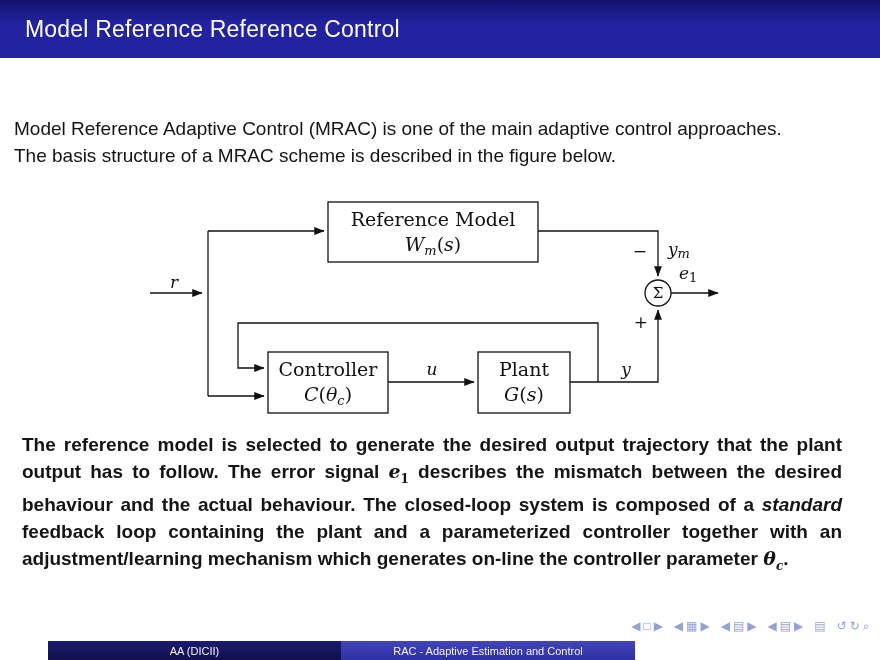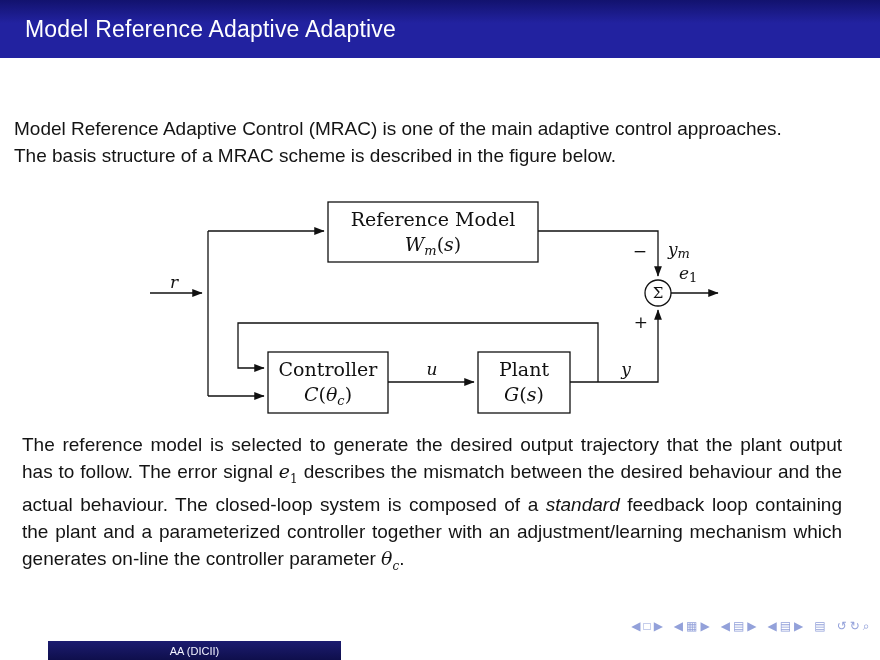--- a/index.html
+++ b/index.html
@@ -7,21 +7,21 @@
        font-family:"Liberation Sans",sans-serif;overflow:hidden;}
 
   .header{position:absolute;top:0;left:0;width:880px;height:58px;
           background:linear-gradient(180deg,#12126e 0%,#2222a0 40%,#2222a0 100%);
           display:flex;align-items:center;box-sizing:border-box;padding-left:25px;}
   .slide-title{color:#ffffff;font-size:23px;letter-spacing:.2px;}
 
   .p1{position:absolute;top:116px;left:14px;width:778px;font-size:19px;
       line-height:26.5px;color:#141414;}
   .p2{position:absolute;top:432px;left:22px;width:820px;font-size:19px;
-      line-height:26.3px;color:#141414;text-align:justify;}
+      line-height:26.3px;color:#141414;text-align:justify;font-weight:bold;}
 
   .math{font-family:"DejaVu Serif","Liberation Serif",serif;font-style:italic;}
   sub.msub{font-family:"DejaVu Serif","Liberation Serif",serif;font-size:12px;font-style:normal;}
   sub.msub.it{font-style:italic;}
   .emph{font-style:italic;}
 
   .diagram{position:absolute;top:196px;left:148px;width:600px;height:235px;}
   svg text{font-family:"DejaVu Serif","Liberation Serif",serif;fill:#111;}
   .bx{fill:#fff;stroke:#111;stroke-width:1.3;}
   .ln{fill:none;stroke:#111;stroke-width:1.3;}
@@ -40,21 +40,21 @@
   .f-seg{display:flex;align-items:center;justify-content:center;color:#f2f3ff;height:100%;box-sizing:border-box;}
   .f-left{width:293px;background:linear-gradient(180deg,#1c1c70,#0f0f4c);}
   .f-mid{width:294px;background:linear-gradient(180deg,#4343ba,#2f2fa6);}
   .f-right{flex:1;background:linear-gradient(180deg,#4343ba,#2f2fa6);
            justify-content:flex-end;padding-right:11px;}
 </style>
 </head>
 <body>
 
 <div class="header">
-  <span class="slide-title">Model Reference Adaptive Adaptive</span>
+  <span class="slide-title">Model Reference Reference Control</span>
 </div>
 
 <div class="p1">Model Reference Adaptive Control (MRAC) is one of the main adaptive control approaches. The basis structure of a MRAC scheme is described in the figure below.</div>
 
 <div class="diagram">
   <svg width="600" height="235" viewBox="0 0 600 235">
     <defs>
       <marker id="arr" markerWidth="9" markerHeight="8" refX="7.5" refY="3" orient="auto">
         <path d="M0,0 L8,3 L0,6 Z" fill="#111"></path>
       </marker>
@@ -119,13 +119,16 @@
   <i class="nav-gap"></i>
   <span>↺</span>
   <span>↻</span>
   <span>⌕</span>
 </div>
 
 <div class="footer">
   <div class="f-seg f-left">
     <span>AA  (DICII)</span>
   </div>
+  <div class="f-seg f-mid">
+    <span>RAC - Adaptive Estimation and Control</span>
+  </div>
 </div>
 
 </body></html>

